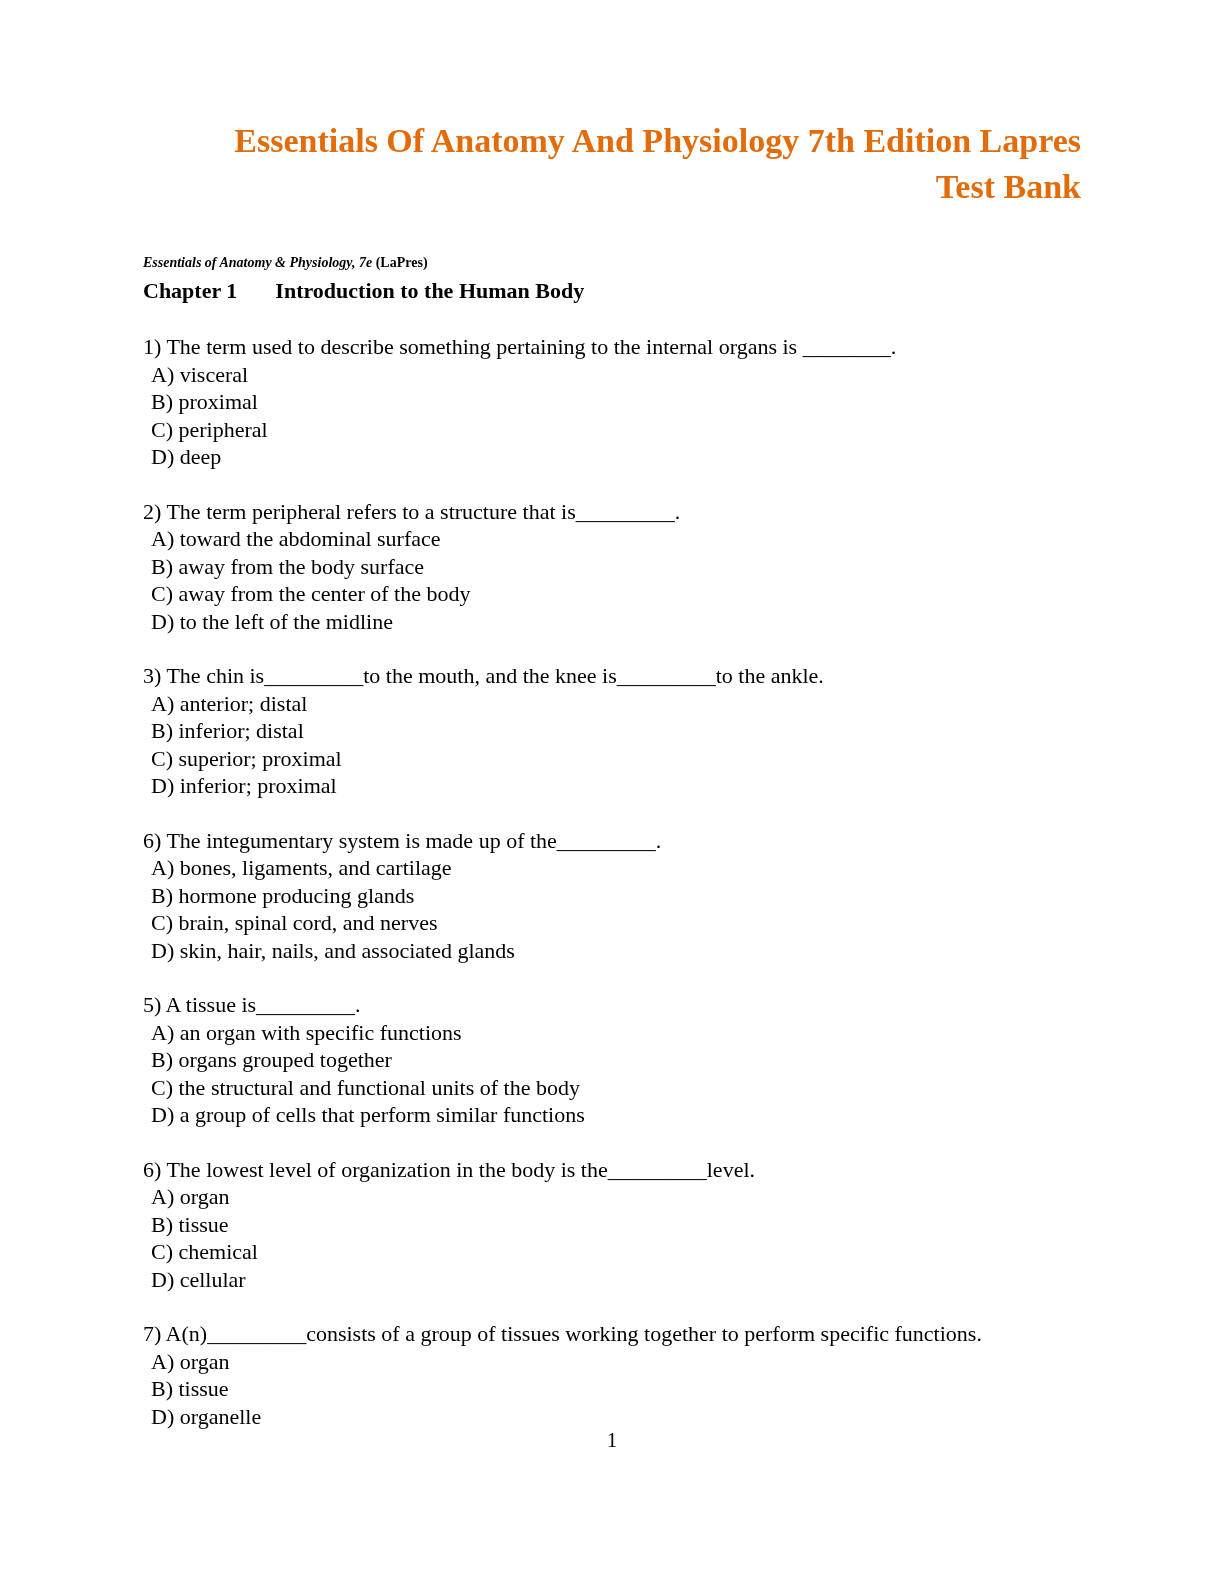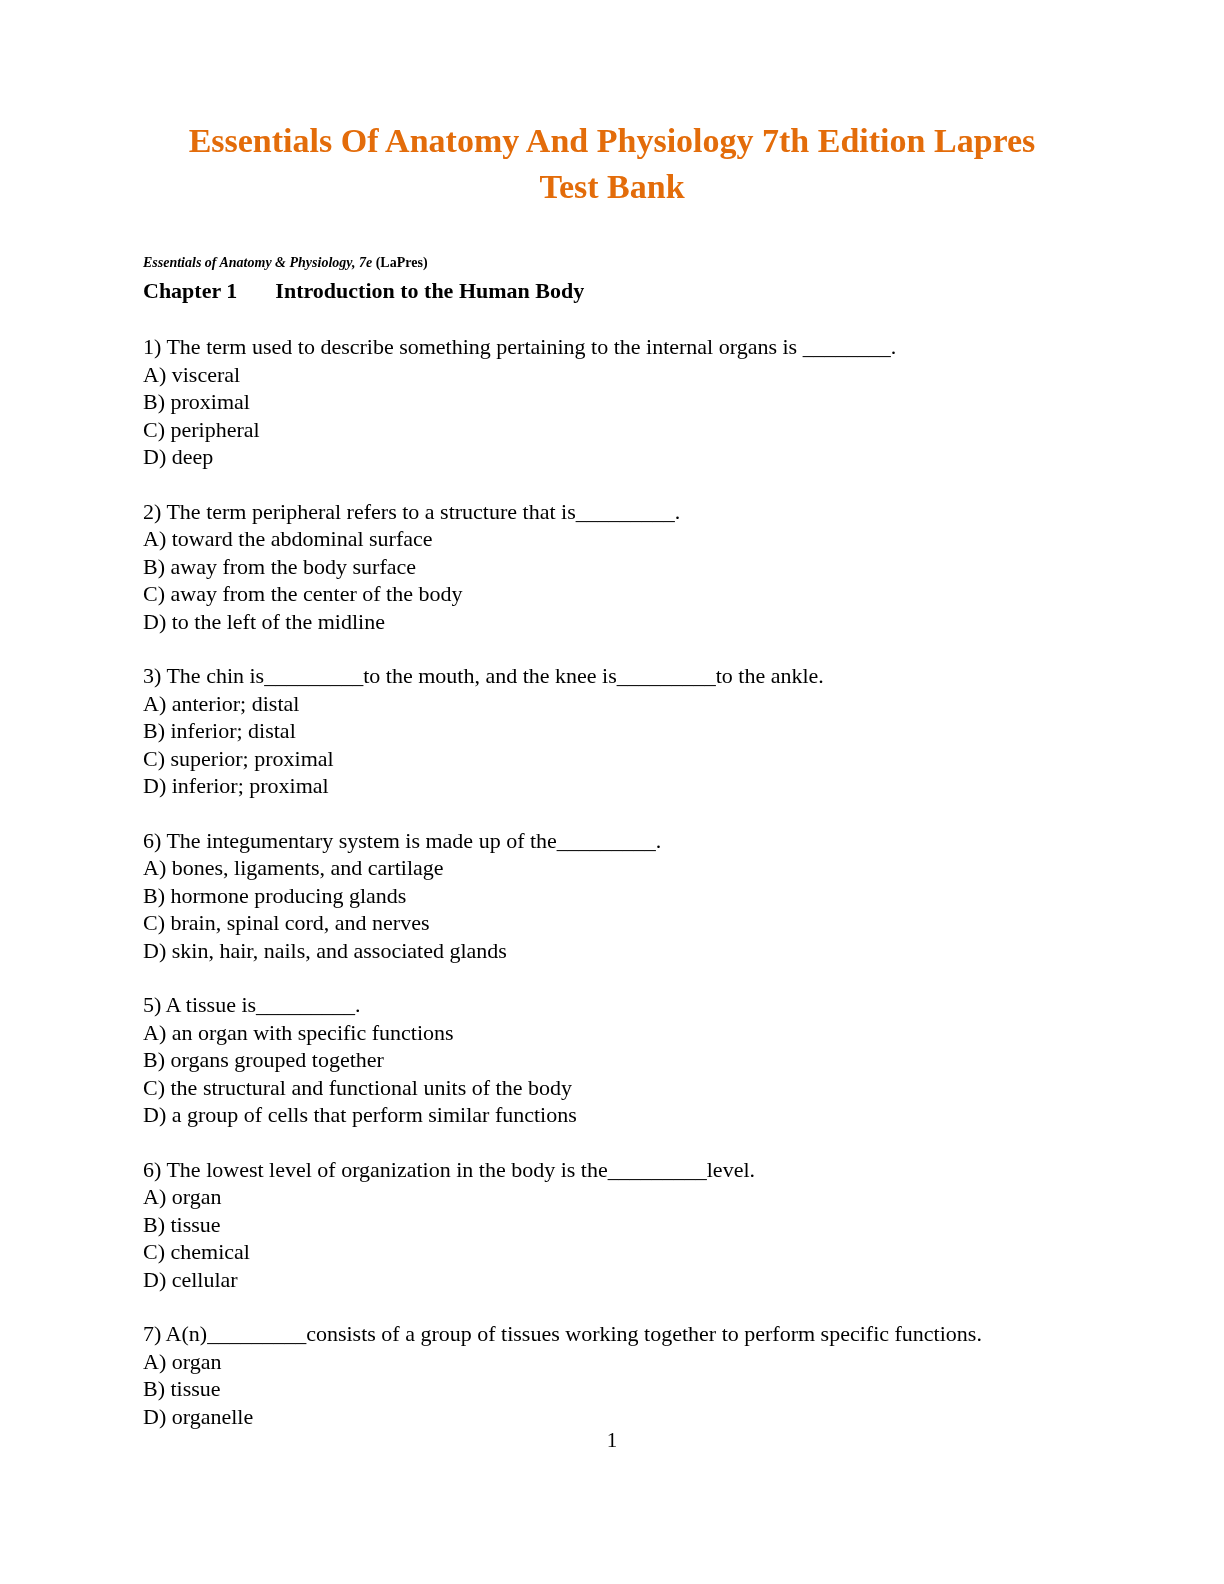--- a/index.html
+++ b/index.html
@@ -16,21 +16,21 @@
     box-sizing: border-box;
   }
   .page {
     box-sizing: border-box;
     width: 1224px;
     height: 1584px;
     padding: 118px 143px 0 143px;
     position: relative;
   }
   .doc-title {
-    text-align: center;
+    text-align: right;
     font-weight: bold;
     font-size: 34px;
     line-height: 46px;
     color: var(--accent, #E36C0A);
     margin: 0 0 14px 0;
   }
   .doc-title .line { display: block; }
   .book-line {
     font-size: 14px;
     line-height: 28px;
@@ -44,21 +44,21 @@
     font-weight: bold;
     margin-bottom: 28px;
   }
   .chapter-line .chapter-name { margin-left: 38px; }
   .question {
     font-size: 22px;
     line-height: 27.5px;
     margin-bottom: 27px;
   }
   .question .q-line { white-space: pre-wrap; }
-  .question .opt { white-space: pre-wrap; }
+  .question .opt { white-space: pre-wrap; margin-left: 8px; }
   .page-number {
     position: absolute;
     left: 0;
     width: 1224px;
     top: 1428px;
     text-align: center;
     font-size: 21px;
   }
 </style>
 </head>

